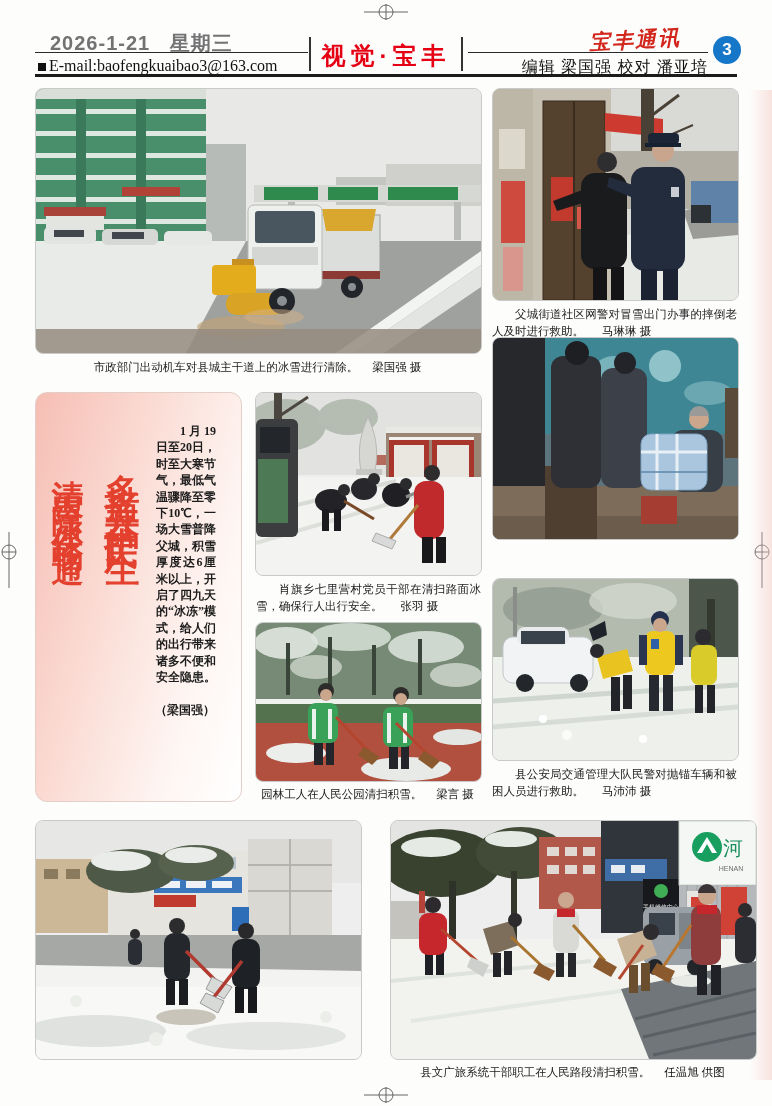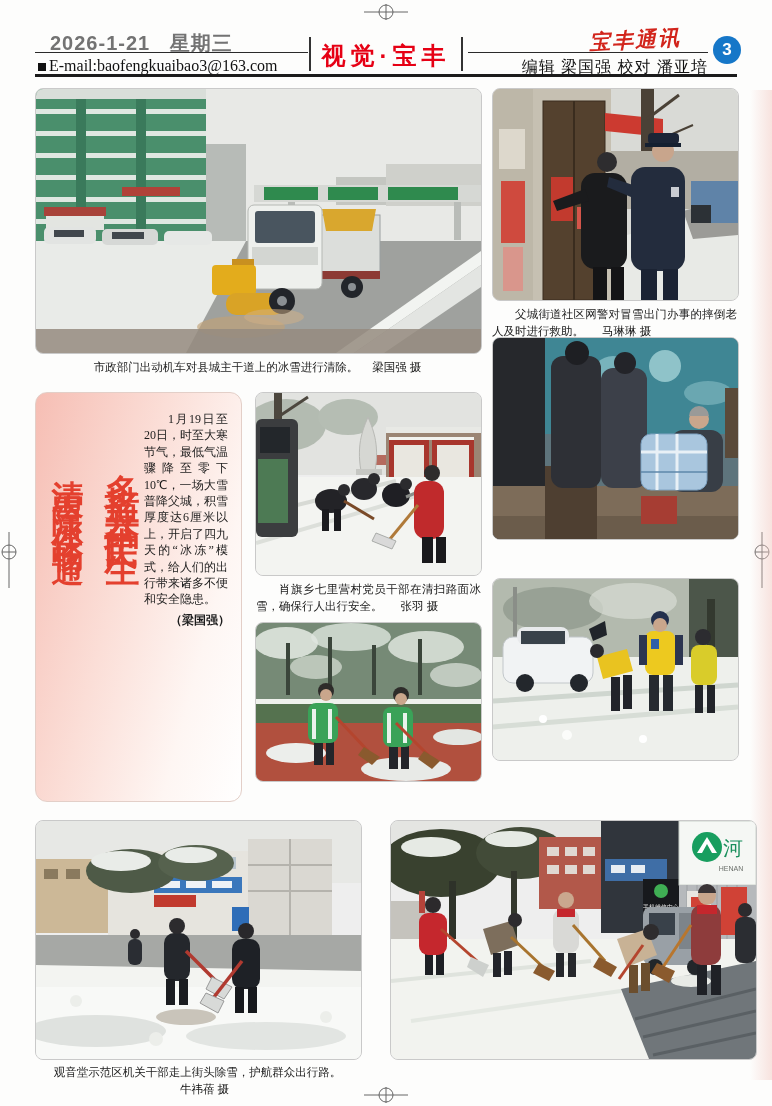--- a/index.html
+++ b/index.html
@@ -30,22 +30,22 @@
   .cap.center{text-align:center;text-indent:0;}
   .cap.center .credit{margin-left:14px;text-align:center;}
   
   .article{border:1px solid #e3cfc8;border-radius:12px;
            background:linear-gradient(105deg,#f6beb4 0%,#fbded7 42%,#fef6f3 75%,#ffffff 100%);}
   .v-title{writing-mode:vertical-rl;color:#e4402e;font-weight:700;
            font-family:"Liberation Sans",sans-serif;}
   .v-title .col1{font-size:35px;letter-spacing:13px;margin-left:8px;}
   .v-title .col2{font-size:32px;letter-spacing:12px;margin-top:10px;}
   .article-body{font:12px/16.4px "Liberation Serif",serif;color:#1c1c1c;text-align:justify;}
-  .article-body p{margin:4px;text-indent:2em;}
-  .byline{text-align:right;font-weight:700;padding-right:2px;margin-top:2px;}
+  .article-body p{margin:16px;text-indent:2em;font-weight:bold;}
+  .byline{text-align:center;font-weight:700;padding-right:2px;margin-top:2px;}
   .edge-shade{background:linear-gradient(to right,rgba(244,213,207,0),rgba(243,205,198,.55));}
 </style>
 </head>
 <body>
 
 <div id="page">
 
   <svg class="abs" style="left:364px;top:1px" width="44" height="22">
     <g class="regmark">
         <line x1="0" y1="11" x2="44" y2="11"></line>
@@ -259,20 +259,23 @@
         <rect x="127" y="84" width="30" height="40" rx="8" fill="#3aa258"></rect>
         <rect x="131" y="90" width="4" height="30" fill="#e9f2ec"></rect>
           <rect x="147" y="90" width="4" height="30" fill="#e9f2ec"></rect>
         <circle cx="145" cy="72" r="8" fill="#2e2c2a"></circle>
           <circle cx="145" cy="76" r="6" fill="#c9a68c"></circle>
         <line x1="140" y1="100" x2="172" y2="132" stroke="#b4452e" stroke-width="3"></line>
         <polygon points="168,128 184,138 176,146 162,136" fill="#8a5a2e"></polygon>
       </g>
     </svg>
   </figure>
+  <div class="abs cap center" style="left:255px;top:786px;width:225px">
+    <span>园林工人在人民公园清扫积雪。</span><b class="credit">梁言  摄</b>
+  </div>
 
   <figure class="abs photo" style="left:492px;top:88px;width:245px;height:211px;margin:0">
     <svg viewBox="0 0 245 211" preserveAspectRatio="none">
       <rect width="245" height="211" fill="#d9dad6"></rect>
       <rect width="118" height="211" fill="#c6c0b2"></rect>
       <rect width="40" height="211" fill="#bdb7a8"></rect>
       <g>
         <rect x="50" y="12" width="62" height="199" fill="#54412e" stroke="#3a2c1e"></rect>
         <line x1="81" y1="12" x2="81" y2="211" stroke="#3a2c1e" stroke-width="2"></line>
         <rect x="58" y="88" width="22" height="44" fill="#c23a2e"></rect>
@@ -392,20 +395,23 @@
         <rect x="198" y="66" width="26" height="40" rx="8" fill="#d9cc2a"></rect>
         <circle cx="210" cy="58" r="8" fill="#2c2c30"></circle>
         <rect x="202" y="106" width="8" height="28" fill="#22242a"></rect>
           <rect x="214" y="106" width="8" height="28" fill="#22242a"></rect>
       </g>
       <circle cx="50" cy="140" r="4" fill="#ffffff"></circle>
         <circle cx="74" cy="156" r="5" fill="#fbfcfa"></circle>
         <circle cx="150" cy="160" r="4" fill="#ffffff"></circle>
     </svg>
   </figure>
+  <div class="abs cap" style="left:492px;top:766px;width:245px">
+    <span>县公安局交通管理大队民警对抛锚车辆和被困人员进行救助。</span><b class="credit">马沛沛  摄</b>
+  </div>
 
   <figure class="abs photo" style="left:35px;top:820px;width:325px;height:238px;margin:0">
     <svg viewBox="0 0 325 238" preserveAspectRatio="none">
       <rect width="325" height="62" fill="#e7e8e5"></rect>
       <rect x="0" y="38" width="72" height="74" fill="#ccb897"></rect>
       <rect x="8" y="48" width="14" height="10" fill="#8a7a5e"></rect>
         <rect x="30" y="48" width="14" height="10" fill="#8a7a5e"></rect>
         <rect x="52" y="48" width="14" height="10" fill="#8a7a5e"></rect>
       <rect x="72" y="30" width="140" height="84" fill="#e6e4de"></rect>
       <rect x="80" y="36" width="120" height="12" fill="#b8c4cc"></rect>
@@ -448,23 +454,20 @@
         <circle cx="210" cy="110" r="8" fill="#29282b"></circle>
         <line x1="206" y1="140" x2="178" y2="176" stroke="#b03a30" stroke-width="3.5"></line>
         <polygon points="170,172 188,180 182,192 164,182" fill="#d8dad8" stroke="#999999"></polygon>
         <rect x="199" y="166" width="9" height="26" fill="#17191d"></rect>
           <rect x="212" y="166" width="9" height="26" fill="#17191d"></rect>
       </g>
       <rect x="92" y="118" width="14" height="26" rx="6" fill="#2a2d33"></rect>
       <circle cx="99" cy="113" r="5" fill="#2c2b2e"></circle>
     </svg>
   </figure>
-  <div class="abs cap center" style="left:35px;top:1064px;width:325px">
-    <span>观音堂示范区机关干部走上街头除雪，护航群众出行路。</span><b class="credit">牛祎蓓  摄</b>
-  </div>
 
   <figure class="abs photo" style="left:390px;top:820px;width:365px;height:238px;margin:0">
     <svg viewBox="0 0 365 238" preserveAspectRatio="none">
       <rect width="365" height="34" fill="#e4e5e2"></rect>
       <g>
         <ellipse cx="50" cy="42" rx="60" ry="34" fill="#39412f"></ellipse>
         <ellipse cx="130" cy="32" rx="45" ry="26" fill="#424b38"></ellipse>
         <ellipse cx="40" cy="26" rx="30" ry="10" fill="#e6eae4"></ellipse>
         <ellipse cx="120" cy="18" rx="26" ry="8" fill="#e6eae4"></ellipse>
         <rect x="58" y="60" width="7" height="70" fill="#2e3229"></rect>
@@ -560,14 +563,17 @@
         <path d="M307,72 a9,9 0 0 1 18,0" fill="#3a3436"></path>
         <rect x="306" y="144" width="10" height="30" fill="#1f2126"></rect>
           <rect x="320" y="144" width="10" height="30" fill="#1f2126"></rect>
         <line x1="300" y1="104" x2="272" y2="146" stroke="#b8762e" stroke-width="3"></line>
         <polygon points="266,142 284,150 278,162 260,152" fill="#8a5a2e"></polygon>
       </g>
       <rect x="344" y="96" width="21" height="46" rx="8" fill="#2b2d32"></rect>
       <circle cx="354" cy="89" r="7" fill="#2c2b2e"></circle>
     </svg>
   </figure>
+  <div class="abs cap center" style="left:390px;top:1064px;width:365px">
+    <span>县文广旅系统干部职工在人民路段清扫积雪。</span><b class="credit">任温旭  供图</b>
+  </div>
 
 </div>
 
 </body></html>

